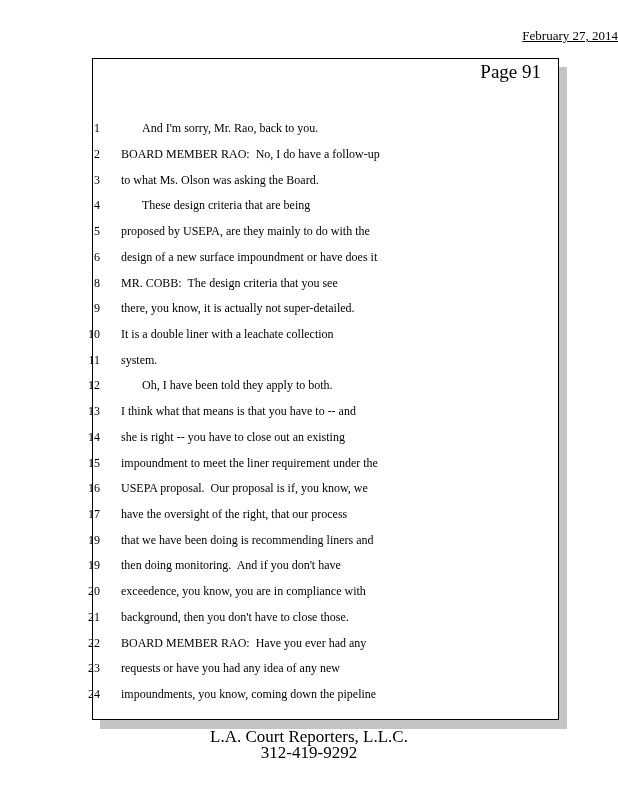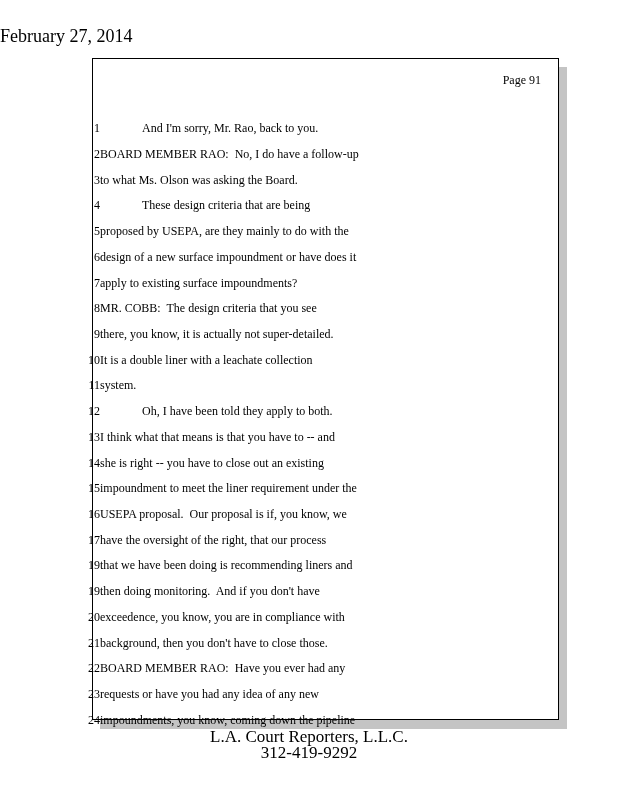--- a/index.html
+++ b/index.html
@@ -16,60 +16,61 @@
     background: var(--page-bg);
     color: var(--ink);
     font-family: "Liberation Serif", "DejaVu Serif", serif;
     overflow: hidden;
   }
   .date-header {
     position: absolute;
     top: 28px;
     left: 0;
     width: 100%;
-    text-align: left;
-    font-size: 18px;
+    text-align: right;
+    font-size: 13px;
     line-height: 16px;
+    text-decoration: underline;
   }
   .transcript-box {
     position: absolute;
     left: 92px;
     top: 58px;
     width: 467px;
     height: 662px;
     box-sizing: border-box;
     background: var(--page-bg);
     border: 1.5px solid var(--border);
     box-shadow: 8px 9px 0 var(--shadow);
   }
   .page-label {
     position: absolute;
-    top: 13px;
+    top: 5px;
     right: 17px;
-    font-size: 12px;
+    font-size: 19px;
     line-height: 16px;
   }
   .lines-layer {
     position: absolute;
     left: 60px;
     top: 90.5px;
     width: 492px;
   }
   .line-row {
     height: 25.72px;
     line-height: 25.72px;
     white-space: pre;
     font-size: 12px;
   }
   .line-num {
     display: inline-block;
     width: 22px;
     text-align: right;
   }
-  .line-text { }
+  .line-text { margin-left: 21px; }
   .line-text.indent-speaker { }
   .line-text.indent-para { margin-left: 42px; }
   .footer {
     position: absolute;
     top: 729px;
     left: 0;
     width: 100%;
     text-align: center;
     font-size: 17px;
     line-height: 15.5px;
@@ -97,23 +98,20 @@
       <span class="line-num">3</span><span class="line-text indent-flush">to what Ms. Olson was asking the Board.</span>
     </div>
       <div class="line-row">
       <span class="line-num">4</span><span class="line-text indent-para">These design criteria that are being</span>
     </div>
       <div class="line-row">
       <span class="line-num">5</span><span class="line-text indent-flush">proposed by USEPA, are they mainly to do with the</span>
     </div>
       <div class="line-row">
       <span class="line-num">6</span><span class="line-text indent-flush">design of a new surface impoundment or have does it</span>
-    </div>
-      <div class="line-row">
-      <span class="line-num">7</span><span class="line-text indent-flush">apply to existing surface impoundments?</span>
     </div>
       <div class="line-row">
       <span class="line-num">8</span><span class="line-text indent-speaker">MR. COBB:  The design criteria that you see</span>
     </div>
       <div class="line-row">
       <span class="line-num">9</span><span class="line-text indent-flush">there, you know, it is actually not super-detailed.</span>
     </div>
       <div class="line-row">
       <span class="line-num">10</span><span class="line-text indent-flush">It is a double liner with a leachate collection</span>
     </div>

